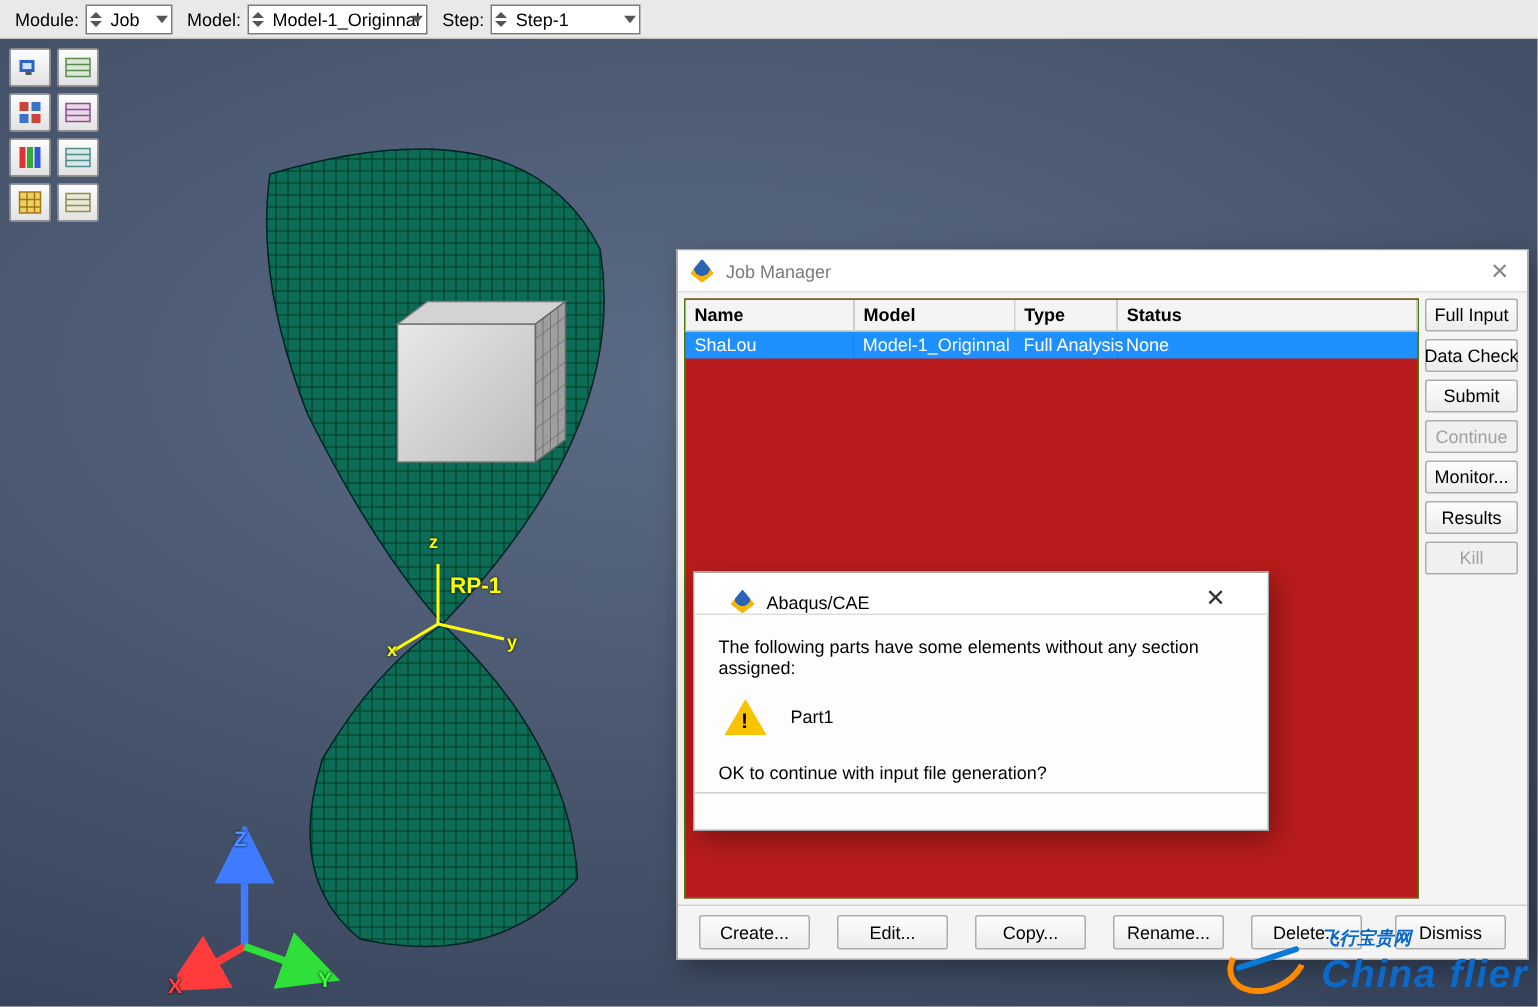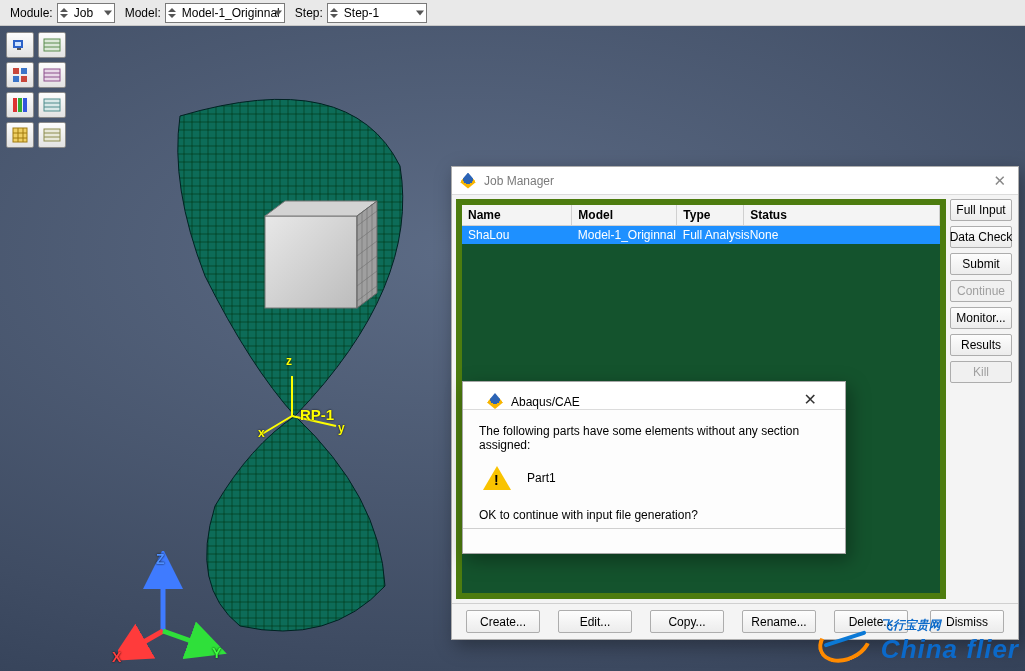--- a/index.html
+++ b/index.html
@@ -76,21 +76,21 @@
   .tool-btn svg { width: 18px; height: 18px; }
 
   
   .viewport {
     position: absolute; inset: 0;
     background: radial-gradient(ellipse 140% 110% at 45% 35%,
                 #5c6b85 0%, #3f4c63 55%, #233047 100%);
     overflow: hidden;
   }
   .rp-label {
-    position: absolute; left: 300px; top: 380px;
+    position: absolute; left: 300px; top: 356px;
     color: #ffff00; font-size: 15px; font-weight: bold;
     text-shadow: 0 0 2px #000;
   }
   .axis-lbl {
     position: absolute; color: #ffff00; font-size: 12px; font-weight: bold;
     text-shadow: 0 0 2px #000;
   }
   .lbl-x { left: 258px; top: 400px; }
   .lbl-y { left: 338px; top: 395px; }
   .lbl-z { left: 286px; top: 328px; }
@@ -131,22 +131,22 @@
   .abq-icon::before {
     content: ""; position: absolute; inset: 0;
     background:
       radial-gradient(circle at 50% 35%, #2b63b5 40%, transparent 41%),
       radial-gradient(circle at 50% 75%, #f7b400 55%, transparent 56%);
     clip-path: polygon(50% 0, 100% 60%, 50% 100%, 0 60%);
   }
 
   .jm-body { flex: 1; display: flex; }
   .jm-table-wrap {
-    flex: 1; background: #14532d; margin: 4px 0 4px 4px;
-    border: 6px solid #4d7c0f;
+    flex: 1; background: #b91c1c; margin: 4px 0 4px 4px;
+    border: 1px solid #4d7c0f;
     position: relative;
   }
   .jm-table { width: 100%; border-collapse: collapse; table-layout: fixed; }
   .jm-table th {
     text-align: left; font-weight: bold;
     background: #f4f4f4;
     border-right: 1px solid #d0d0d0;
     border-bottom: 1px solid #d0d0d0;
     padding: 3px 6px;
     font-size: 12px;

